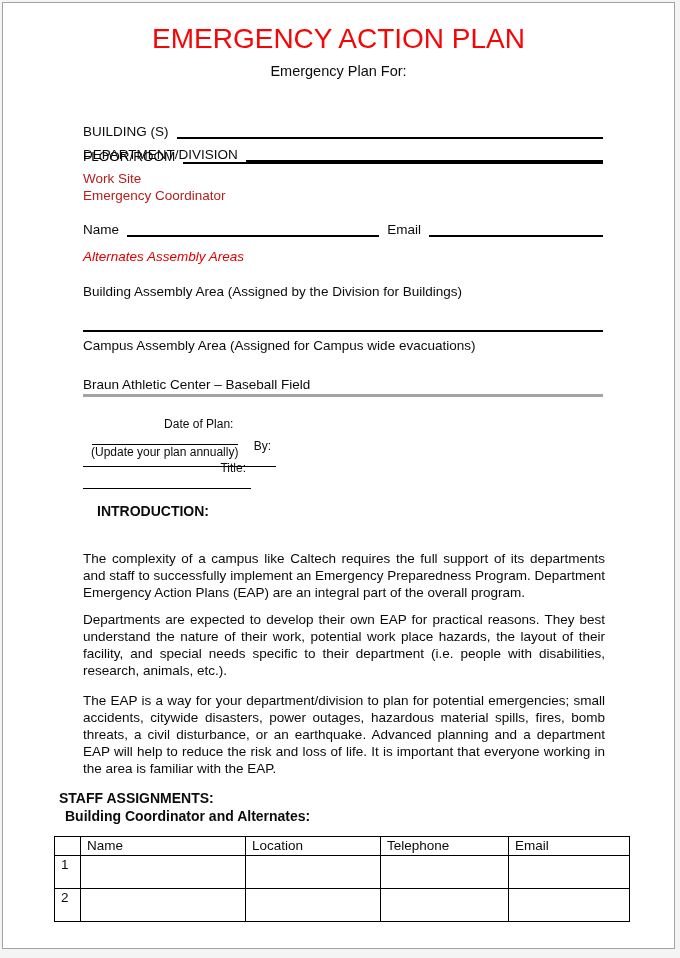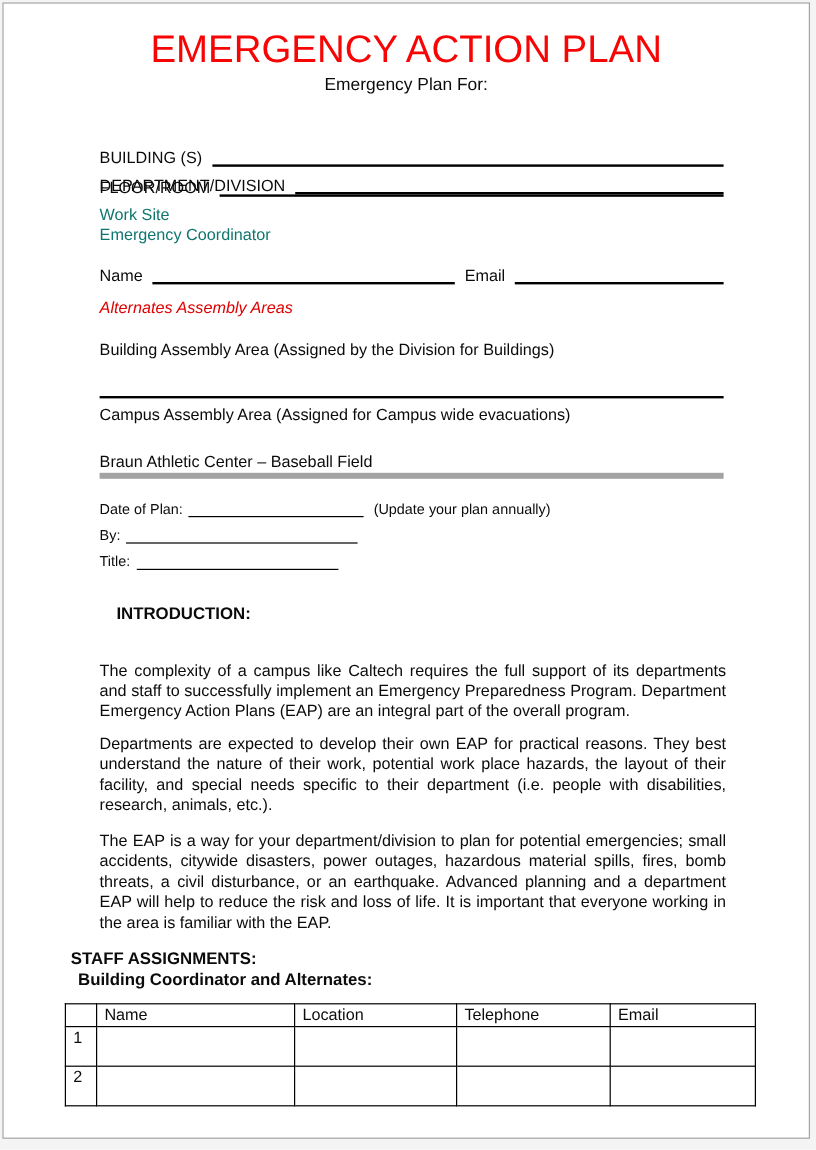--- a/index.html
+++ b/index.html
@@ -10,41 +10,41 @@
     color:#0b0b0b;
     overflow:hidden;
   }
   .page{
     position:absolute;left:2px;top:2px;width:673px;height:947px;
     background:#ffffff;border:1px solid #a3a3a3;box-sizing:border-box;
   }
   .abs{position:absolute;}
   .doc-title{
     left:0;width:100%;top:20px;text-align:center;
-    font-size:32px;letter-spacing:0;color:#f70505;white-space:nowrap;
+    font-size:28px;letter-spacing:0;color:#f70505;white-space:nowrap;
   }
   .doc-subtitle{
     left:0;width:100%;top:60px;text-align:center;font-size:14.5px;
   }
   .fieldrow{
     left:80px;width:520px;display:flex;align-items:flex-end;font-size:13.5px;
   }
   .fieldrow .lbl{white-space:nowrap;padding-right:8px;}
   .fieldrow .line{flex:1 1 auto;border-bottom:2px solid #000;height:16px;}
   .fieldrow .line.fixed{flex:0 0 auto;}
-  .blue{color:#0f766e;font-size:13.5px;line-height:17px;}
+  .blue{color:#b91c1c;font-size:13.5px;line-height:17px;}
   .red-italic{color:#e00000;font-style:italic;font-size:13.5px;}
   .plain{font-size:13.5px;}
   .rule{left:80px;width:520px;border-bottom:2px solid #000;height:0;}
   .underlined-value{
-    left:80px;width:520px;border-bottom:5px solid #a3a3a3;
+    left:80px;width:520px;border-bottom:3px solid #a3a3a3;
     font-size:13.5px;padding-bottom:2px;
   }
   .smallrow{
-    left:80px;display:flex;align-items:flex-end;font-size:12px;
+    left:80px;display:flex;align-items:flex-end;font-size:12px;flex-direction:column;
   }
   .smallrow .lbl{white-space:nowrap;padding-right:5px;}
   .smallrow .sline{border-bottom:1.5px solid #000;height:13px;flex:0 0 auto;}
   .smallrow .note{white-space:nowrap;padding-left:8px;}
   .h-bold{font-weight:bold;font-size:14px;}
   .para{
     left:80px;width:522px;font-size:13.5px;line-height:16.9px;
     text-align:justify;margin:0;
   }
   table.staff{

